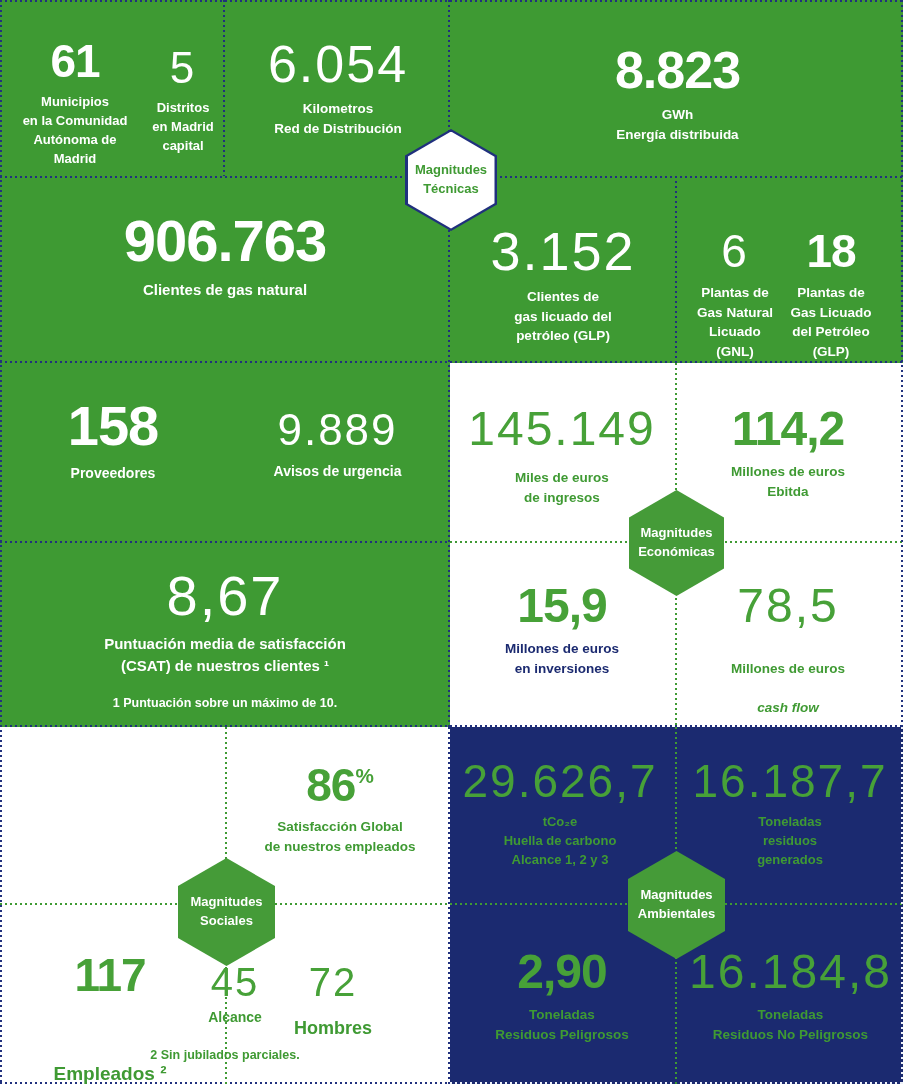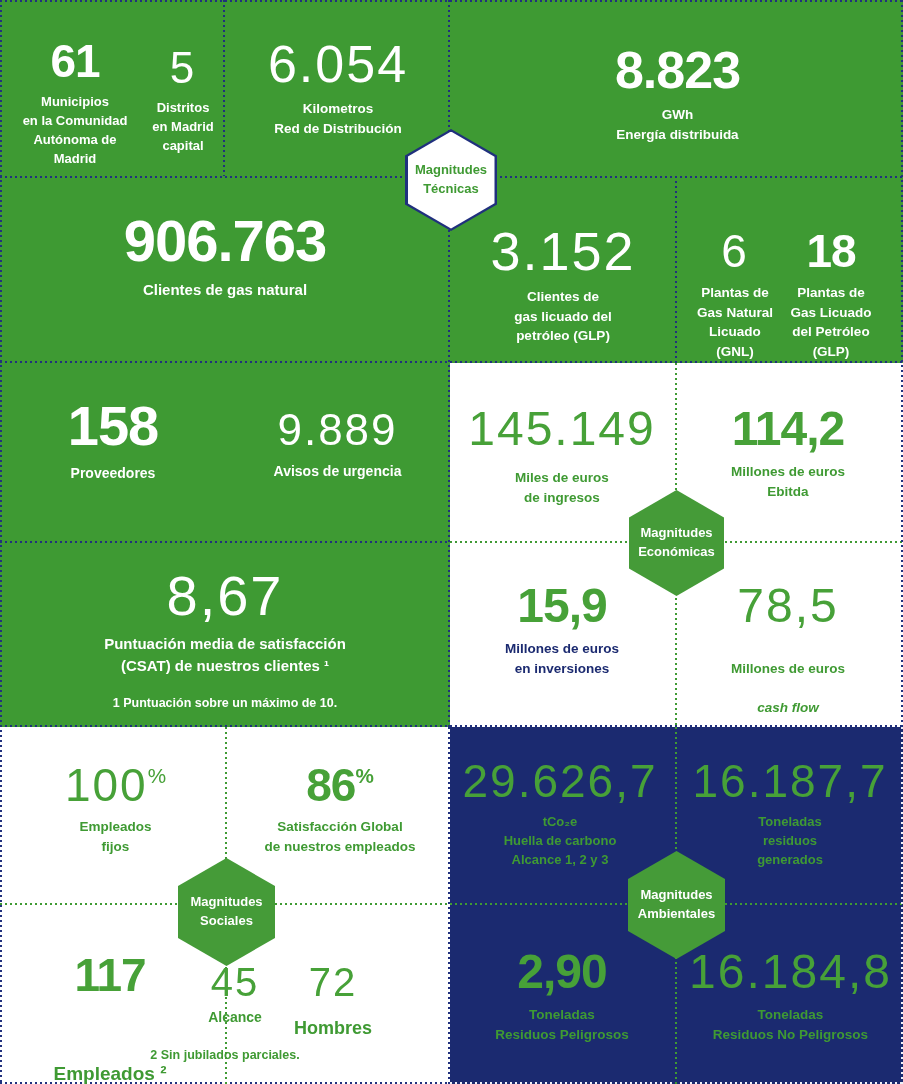--- a/index.html
+++ b/index.html
@@ -178,25 +178,20 @@
 en inversiones</div>
   </div>
   <div class="cell" style="left:688px;top:582px;width:200px;">
     <div class="num g light fs48">78,5</div>
     <div class="lbl lbl-g">
       <span class="blk">Millones de euros</span>
       <span class="italic">cash flow</span>
     </div>
   </div>
 
-  <div class="cell" style="left:18px;top:762px;width:195px;">
-    <div class="num g light fs46"><span>100</span><span class="pct">%</span></div>
-    <div class="lbl lbl-g">Empleados
-fijos</div>
-  </div>
   <div class="cell" style="left:235px;top:762px;width:210px;">
     <div class="num g bold fs46"><span>86</span><span class="pct">%</span></div>
     <div class="lbl lbl-g">Satisfacción Global
 de nuestros empleados</div>
   </div>
   <div class="cell" style="left:455px;top:758px;width:210px;">
     <div class="num g light fs46">29.626,7</div>
     <div class="lbl lbl-g" style="font-size:13px;">tCo₂e
 Huella de carbono
 Alcance 1, 2 y 3</div>

